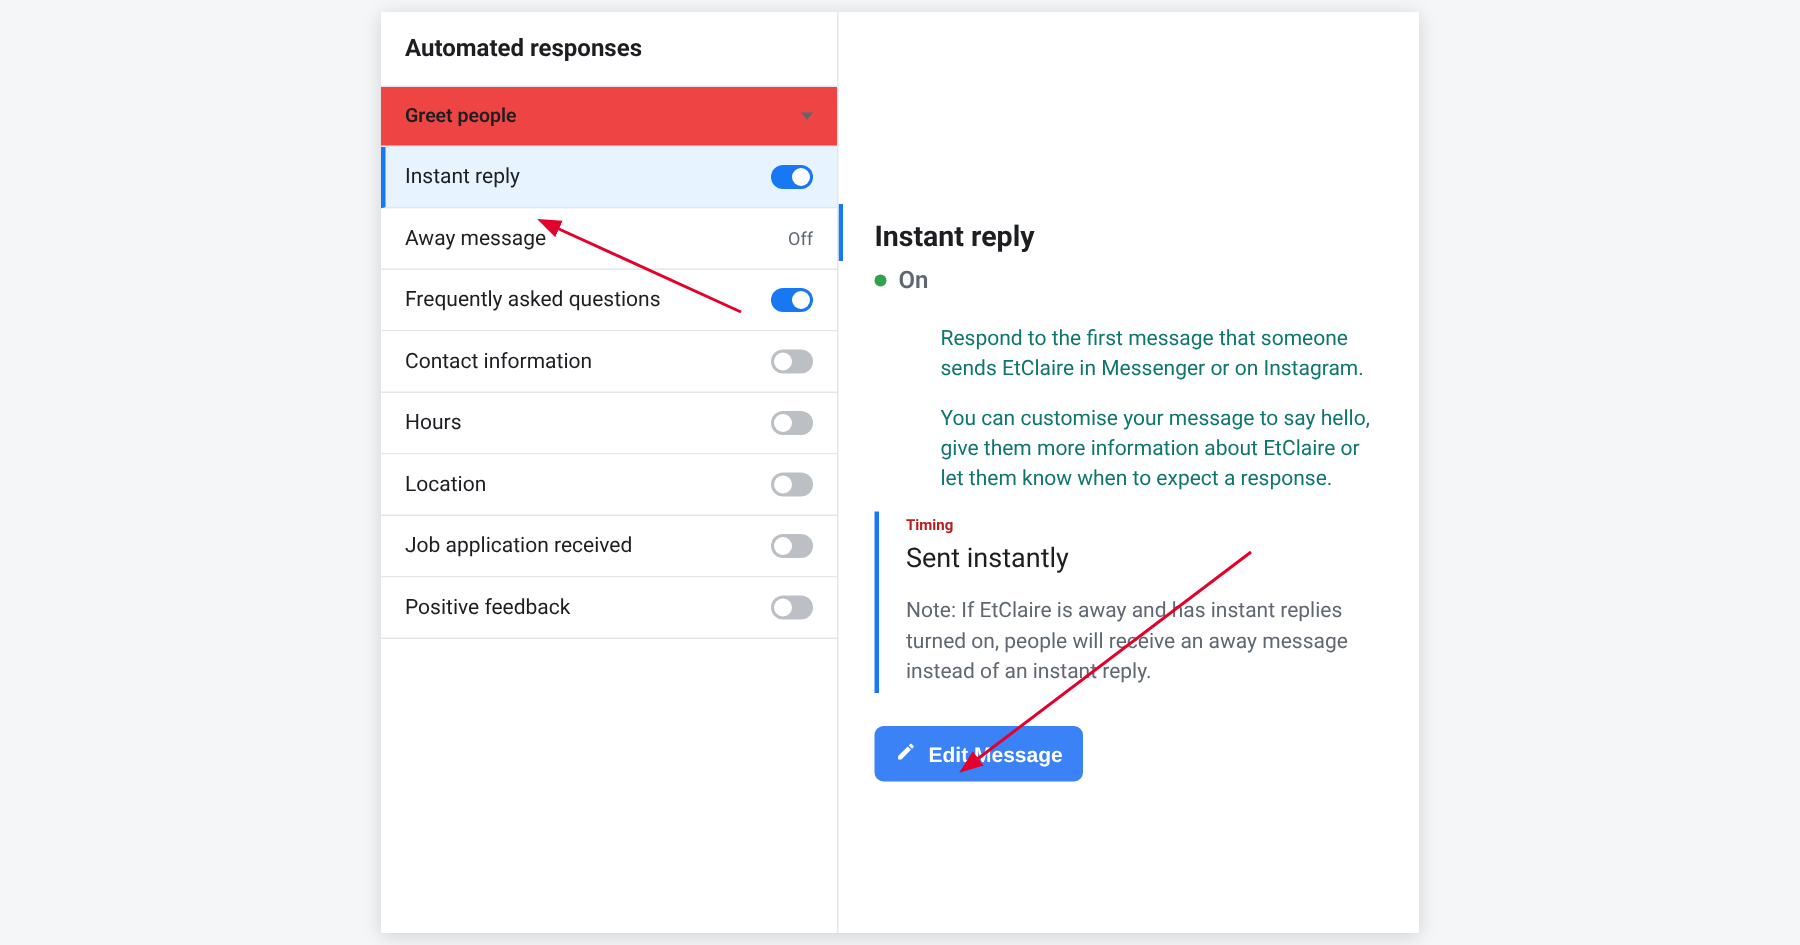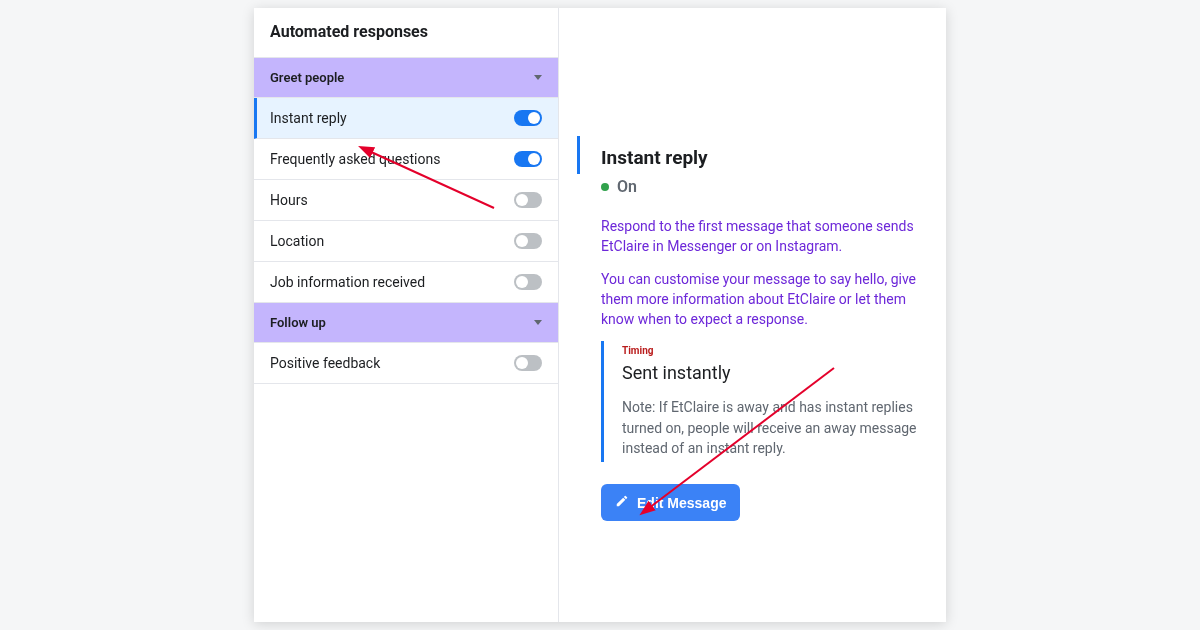--- a/index.html
+++ b/index.html
@@ -14,37 +14,36 @@
     position: relative;
   }
   .panel {
     width: 692px;
     height: 614px;
     background: #fff;
     box-shadow: 0 2px 12px rgba(0,0,0,0.15);
     display: flex;
     overflow: hidden;
     position: relative;
-    gap: 18px;
   }
   .left {
     width: 305px;
     border-right: 1px solid #e4e6eb;
     display: flex;
     flex-direction: column;
   }
   .left-title {
     font-size: 16px;
     font-weight: 700;
     color: #1c1e21;
     padding: 14px 16px 16px 16px;
     border-bottom: 1px solid #e4e6eb;
   }
   .section-header {
-    background: #c4b5fd;
+    background: #ef4444;
     padding: 12px 16px;
     font-size: 13px;
     font-weight: 600;
     color: #1c1e21;
     display: flex;
     align-items: center;
     justify-content: space-between;
     border-bottom: 1px solid #e4e6eb;
     cursor: pointer;
   }
@@ -123,23 +122,24 @@
   .dot-green {
     width: 8px; height: 8px; border-radius: 50%; background: #31a24c;
   }
   .state-label {
     font-size: 16px;
     font-weight: 600;
     color: #606770;
   }
   .desc {
     font-size: 14px;
-    color: #6d28d9;
+    color: #0f766e;
     line-height: 1.45;
     margin-bottom: 12px;
+    margin-left: 44px;
   }
   .timing-card {
     border-left: 3px solid #1877f2;
     padding: 4px 0 4px 18px;
     margin-top: 10px;
   }
   .timing-title {
     font-size: 10px;
     font-weight: 700;
     color: #b91c1c;
@@ -189,51 +189,57 @@
     <div class="section-header">
       <span>Greet people</span>
       <span class="caret"></span>
     </div>
     <div class="row selected">
       <span>Instant reply</span>
       <span class="toggle on">
           <span class="knob"></span>
         </span>
     </div>
+    <div class="row">
+      <span>Away message</span>
+      <span class="status-off">Off</span>
+    </div>
 
     <div class="row">
       <span>Frequently asked questions</span>
       <span class="toggle on">
           <span class="knob"></span>
         </span>
     </div>
     <div class="row">
+      <span>Contact information</span>
+      <span class="toggle off">
+          <span class="knob"></span>
+        </span>
+    </div>
+    <div class="row">
       <span>Hours</span>
       <span class="toggle off">
           <span class="knob"></span>
         </span>
     </div>
     <div class="row">
       <span>Location</span>
       <span class="toggle off">
           <span class="knob"></span>
         </span>
     </div>
 
     <div class="row">
-      <span>Job information received</span>
-      <span class="toggle off">
-          <span class="knob"></span>
-        </span>
-    </div>
-
-    <div class="section-header">
-      <span>Follow up</span>
-      <span class="caret"></span>
-    </div>
+      <span>Job application received</span>
+      <span class="toggle off">
+          <span class="knob"></span>
+        </span>
+    </div>
+
     <div class="row">
       <span>Positive feedback</span>
       <span class="toggle off">
           <span class="knob"></span>
         </span>
     </div>
   </div>
 
   <div class="right">
     <div class="right-accent"></div>

